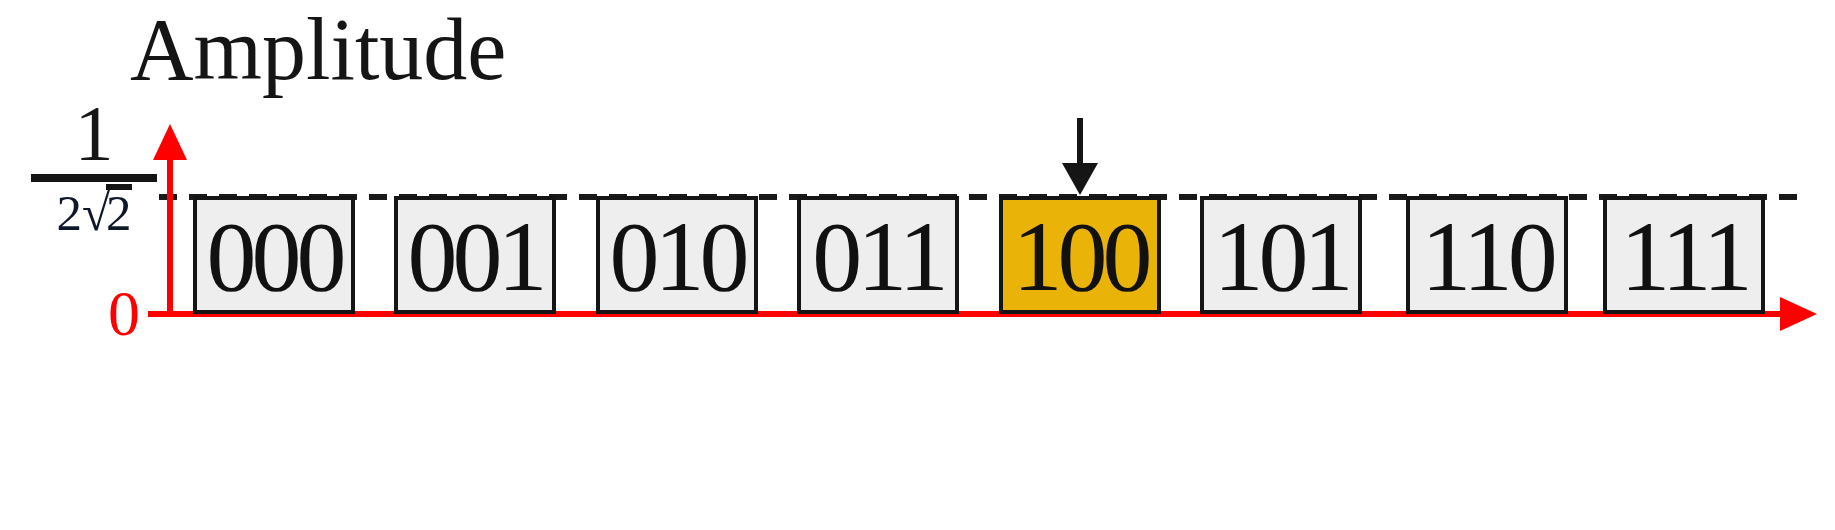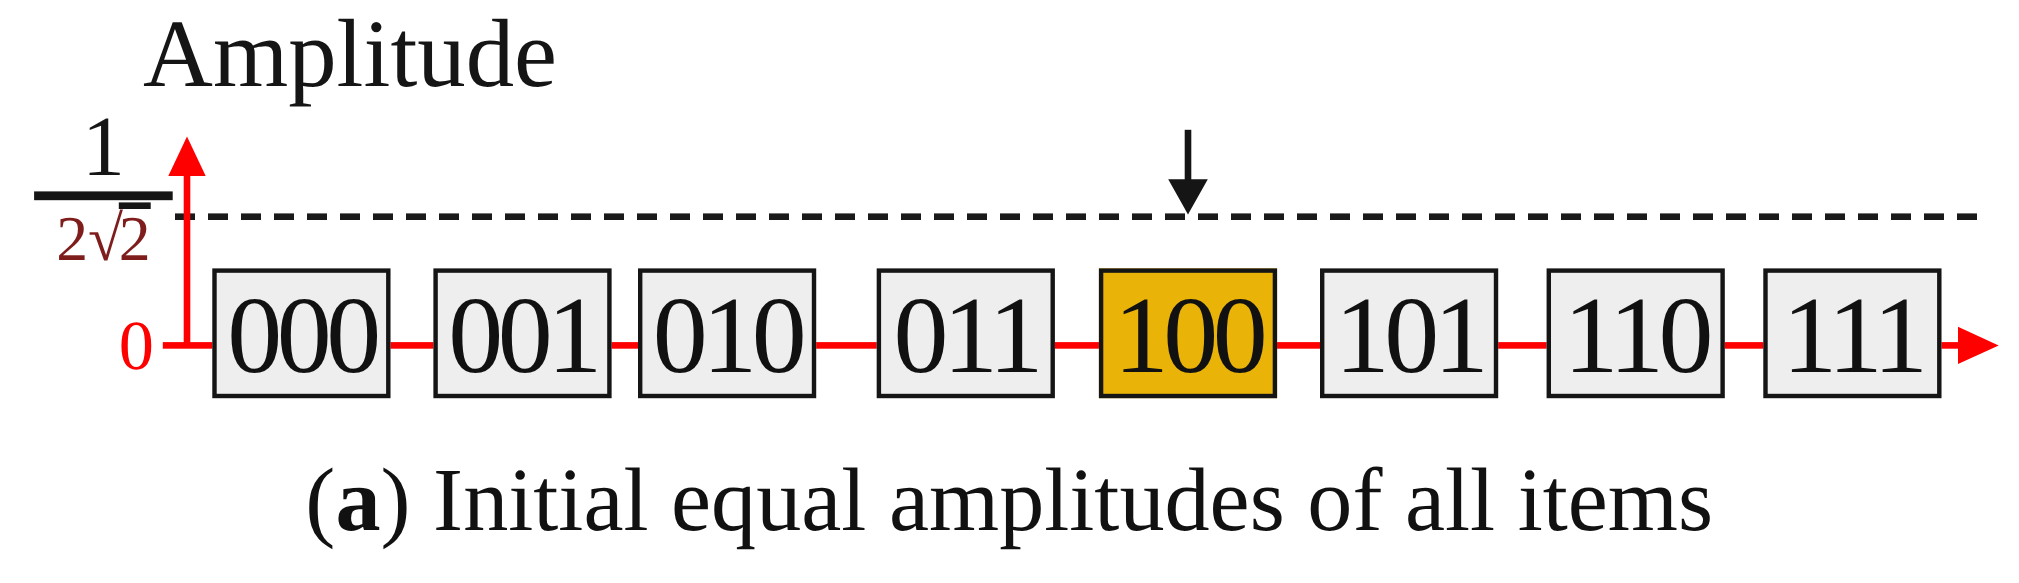--- a/index.html
+++ b/index.html
@@ -50,35 +50,35 @@
     background:repeating-linear-gradient(90deg, #1a1a1a 0 18px, transparent 18px 30px);
   }
 
   
   .ymax {
     position:absolute; left:24px; top:96px; width:140px;
     display:flex; flex-direction:column; align-items:center;
   }
   .frac-num { font-size:78px; line-height:0.95; color:#151515; }
   .frac-rule { width:126px; height:8px; background:#151515; margin:4px 0 2px 0; }
-  .frac-den { font-size:58px; line-height:1; color:#7f1d1d; white-space:nowrap; }
+  .frac-den { font-size:51px; line-height:1; color:#0f172a; white-space:nowrap; }
   .frac-den .radical { letter-spacing:-4px; }
   .frac-den .radicand { border-top:6px solid #151515; display:inline-block; line-height:0.92; }
 
   
   .origin-label {
     position:absolute; left:108px; top:282px;
     font-size:64px; line-height:1; color:#ff0000;
   }
 
   
   .bar {
     position:absolute; top:196px; width:162px; height:118px;
     box-sizing:border-box; background:#eeeeee; border:4px solid #151515;
-    display:flex; align-items:center; justify-content:center;margin-top:48px;
+    display:flex; align-items:center; justify-content:center;
   }
   .bar.target { background:#eab308; }
   .bar-label {
     font-size:100px; line-height:1; letter-spacing:-5px; color:#111;
     padding-top:4px;
   }
 
   
   .caption {
     position:absolute; left:0; top:408px; width:1835px;
@@ -110,34 +110,33 @@
   </div>
 
   <div class="origin-label">0</div>
 
   <div class="bar" style="left:193px">
     <span class="bar-label">000</span>
   </div>
   <div class="bar" style="left:394px">
     <span class="bar-label">001</span>
   </div>
-  <div class="bar" style="left:580px">
+  <div class="bar" style="left:596px">
     <span class="bar-label">010</span>
   </div>
   <div class="bar" style="left:797px">
     <span class="bar-label">011</span>
   </div>
   <div class="bar target" style="left:999px">
     <span class="bar-label">100</span>
   </div>
   <div class="bar" style="left:1200px">
     <span class="bar-label">101</span>
   </div>
   <div class="bar" style="left:1406px">
     <span class="bar-label">110</span>
   </div>
   <div class="bar" style="left:1603px">
     <span class="bar-label">111</span>
   </div>
 
-  <div class="caption"><span>(</span><b>a</b><span>) Initial equal amplitudes of all items</span></div>
 
 </div>
 
 </body></html>

